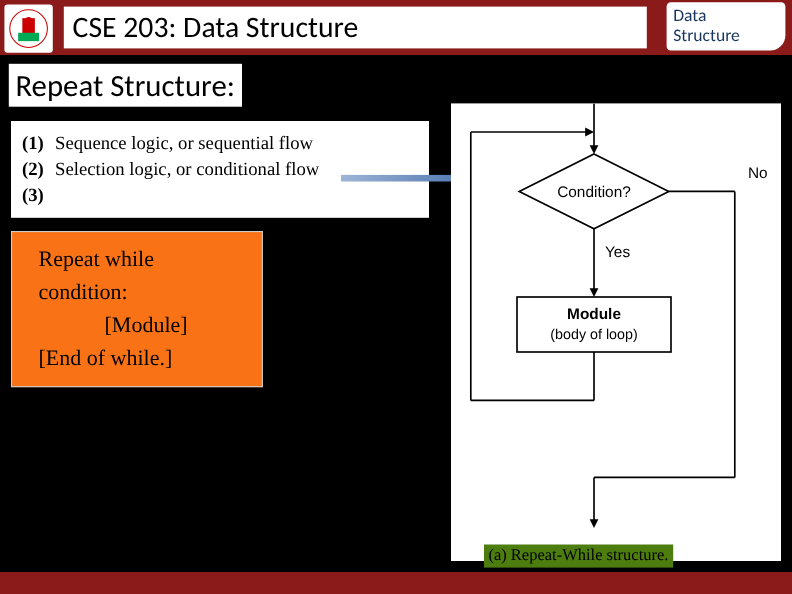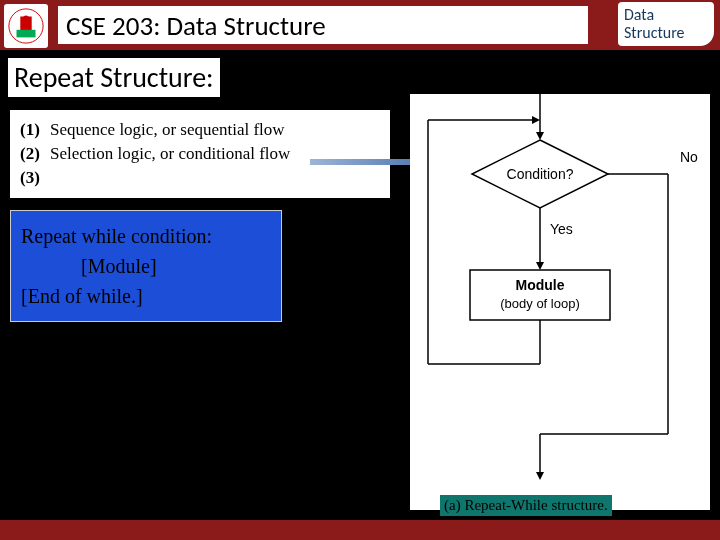--- a/index.html
+++ b/index.html
@@ -2,30 +2,30 @@
 <html><head>
 <meta charset="utf-8">
 <style>
   * { box-sizing: border-box; margin: 0; padding: 0; }
   body { width: 720px; height: 540px; font-family: Calibri, Arial, sans-serif; background: #000; overflow: hidden; }
   .slide { width: 720px; height: 540px; position: relative; background: #000; }
   .header-bar { position: absolute; top: 0; left: 0; width: 720px; height: 50px; background: #8b1a1a; }
   .logo { position: absolute; top: 4px; left: 4px; width: 44px; height: 44px; background: #fff; border-radius: 3px; display: flex; align-items: center; justify-content: center; }
   .logo svg { width: 38px; height: 38px; }
   .title { position: absolute; top: 6px; left: 58px; color: #000; font-size: 27px; font-weight: 400; background: #fff; padding: 2px 8px; width: 530px; height: 38px; display: flex; align-items: center; }
-  .badge { position: absolute; top: 2px; right: 6px; width: 96px; height: 44px; background: #fff; color: #17365d; font-size: 16px; line-height: 18px; padding: 4px 6px; border-radius: 4px 4px 14px 4px; font-weight: 400; }
+  .badge { position: absolute; top: 2px; right: 6px; width: 108px; height: 44px; background: #fff; color: #17365d; font-size: 16px; line-height: 18px; padding: 4px 6px; border-radius: 4px 4px 14px 4px; font-weight: 400; }
   .subtitle { position: absolute; top: 58px; left: 8px; color: #000; font-size: 28px; background: #fff; padding: 2px 6px; }
   .logic-list { position: absolute; top: 110px; left: 10px; background: #fff; padding: 8px 10px; font-family: 'Times New Roman', serif; font-size: 17px; line-height: 24px; color: #000; width: 380px; }
   .logic-list .row { display: flex; }
   .logic-list .num { font-weight: bold; width: 30px; }
-  .pseudo { position: absolute; top: 210px; left: 10px; background: #1d4ed8; padding: 10px 10px; font-family: 'Times New Roman', serif; font-size: 20px; line-height: 30px; color: #000; width: 272px; border: 1px solid #ccc; }
+  .pseudo { position: absolute; top: 210px; left: 10px; background: #f97316; padding: 10px 24px; font-family: 'Times New Roman', serif; font-size: 20px; line-height: 30px; color: #000; width: 229px; border: 1px solid #ccc; }
   .arrow-to-diagram { position: absolute; top: 154px; left: 310px; width: 120px; height: 16px; }
   .flowchart { position: absolute; top: 94px; left: 410px; width: 300px; height: 416px; background: #fff; }
   .flowchart svg { width: 100%; height: 100%; }
-  .caption { position: absolute; bottom: 24px; left: 440px; color: #000; font-family: 'Times New Roman', serif; font-size: 15px; background: #0f766e; padding: 2px 4px; }
+  .caption { position: absolute; bottom: 24px; left: 440px; color: #000; font-family: 'Times New Roman', serif; font-size: 15px; background: #4d7c0f; padding: 2px 4px; }
   .footer-bar { position: absolute; bottom: 0; left: 0; width: 720px; height: 20px; background: #8b1a1a; }
 </style>
 </head>
 <body>
 
 <div class="slide">
 
   <div class="header-bar"></div>
 
   <div class="logo">

